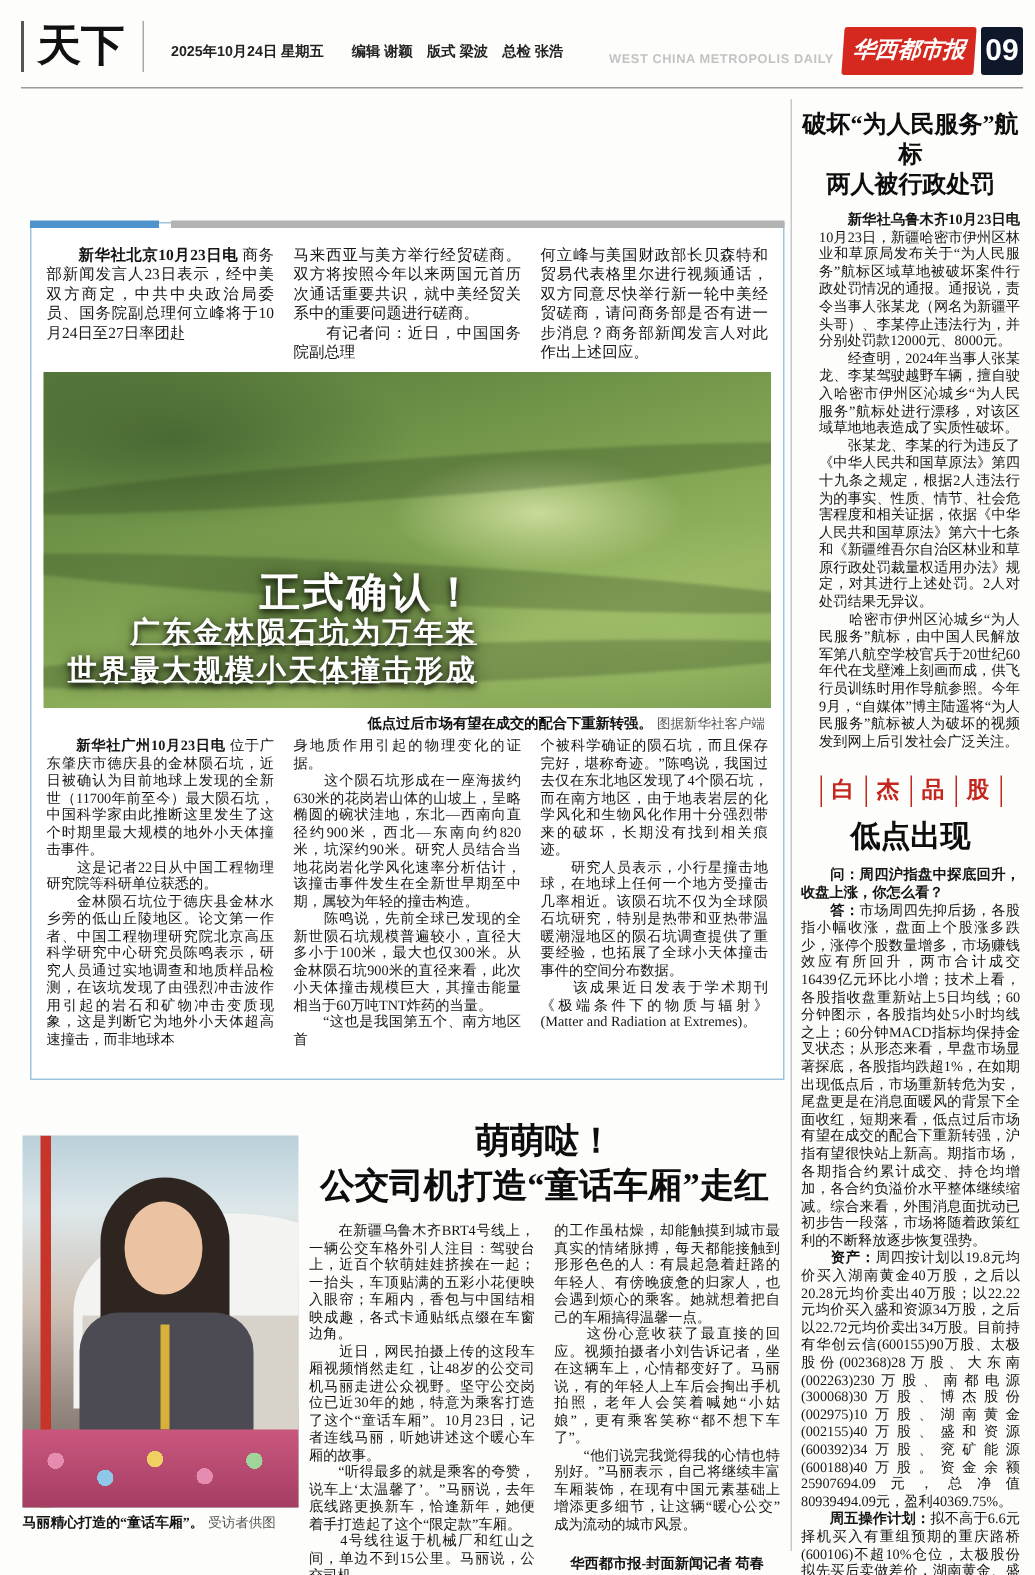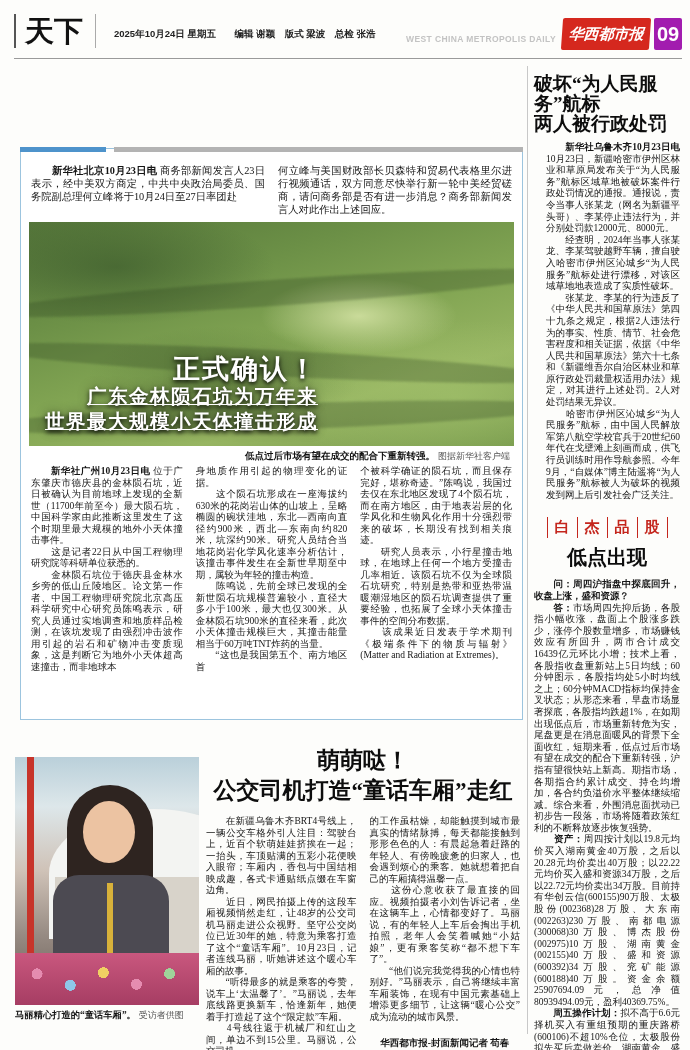--- a/index.html
+++ b/index.html
@@ -11,21 +11,21 @@
         font-weight:bold;font-size:29px;line-height:34px;padding:0 12px 0 9px;
         border-left:2px solid #555;border-right:1px solid #aaa;color:#111;}
   .hdr-meta{display:inline-block;vertical-align:top;margin:14px 0 0 14px;
         font-family:"Liberation Sans","DejaVu Sans",sans-serif;font-size:9.5px;font-weight:bold;color:#222;}
   .hdr-meta .credits{margin-left:16px;}
   .mast-en{position:absolute;right:126px;top:20px;font-family:"Liberation Sans","DejaVu Sans",sans-serif;
         font-size:8.5px;font-weight:bold;color:#c3c3c3;letter-spacing:.4px;}
   .mast-logo{position:absolute;right:32px;top:4px;width:88px;height:32px;background:#d5281e;
         color:#fff;text-align:center;line-height:32px;font-size:15px;font-weight:bold;
         font-style:italic;transform:skewX(-4deg);border-radius:2px;}
-  .page-num{position:absolute;right:0;top:4px;width:28px;height:32px;background:#a21caf;color:#fff;
+  .page-num{position:absolute;right:0;top:4px;width:28px;height:32px;background:#0f172a;color:#fff;
         font-family:"Liberation Sans","DejaVu Sans",sans-serif;font-size:20px;font-weight:bold;
         text-align:center;line-height:32px;border-radius:2px;margin-left:28px;}
   .hdr-rule{position:absolute;top:58px;left:14px;right:8px;height:1px;background:#9a9a9a;}
   .vdivider{position:absolute;left:527px;top:66px;height:968px;width:1px;background:#c8c8c8;}
   
   .lead-hl{position:absolute;top:72px;left:20px;width:503px;text-align:center;font-weight:bold;color:#0d0d0d;}
   .lead-hl .l1{font-size:28px;line-height:34px;}
   .lead-hl .l2{font-size:31px;line-height:38px;letter-spacing:1px;}
   .story-box{position:absolute;top:148px;left:20px;width:503px;height:572px;
         border:1px solid #9cc4de;box-sizing:border-box;background:#fff;}
@@ -73,21 +73,21 @@
       radial-gradient(circle 9px at 84% 40%, #9fd49a 60%, transparent 61%),
       linear-gradient(#c9577e,#a63d63);}
   .bus-caption{position:absolute;top:1009px;left:15px;width:188px;font-size:9.3px;line-height:12px;}
   .bus-hl{position:absolute;top:746px;left:206px;width:314px;text-align:center;font-weight:bold;color:#0d0d0d;}
   .bus-hl .l1{font-size:23px;line-height:29px;}
   .bus-hl .l2{font-size:23px;line-height:32px;}
   .bus-cols{position:absolute;top:816px;left:206px;width:314px;font-size:9.5px;line-height:11.5px;}
   .bus-byline{font-weight:bold;text-align:center;margin-top:3px;white-space:nowrap;}
   
   .rail{position:absolute;top:74px;left:534px;width:146px;}
-  .rail-hl{text-align:left;font-weight:bold;font-size:19px;line-height:20px;color:#0d0d0d;}
+  .rail-hl{text-align:center;font-weight:bold;font-size:16px;line-height:20px;color:#0d0d0d;}
   .rail-body{margin-top:8px;font-size:9.5px;line-height:11.6px;text-align:justify;white-space:pre-wrap;margin-left:12px;}
   .stock-logo{display:flex;justify-content:center;margin:16px 0 6px;}
   .stock-logo span{font-size:15px;font-weight:bold;color:#c4261d;padding:1px 7px;
        border-left:1.5px solid #c4261d;line-height:19px;}
   .stock-logo span:last-child{border-right:1.5px solid #c4261d;}
   .stock-hl{text-align:center;font-weight:bold;font-size:20px;margin:4px 0 8px;color:#0d0d0d;}
   .stock-body p{margin:0;font-size:9.5px;line-height:11.6px;text-align:justify;white-space:pre-wrap;}
   .stock-q{font-weight:bold;}
   b{font-weight:bold;}
 </style>
@@ -111,20 +111,22 @@
 
 
   <div class="story-box">
     <div class="deco-bar">
       <div class="blue"></div>
       <div class="gray"></div>
     </div>
 
     <div class="cols lead-cols">
       <div><b>　　新华社北京10月23日电</b><span> 商务部新闻发言人23日表示，经中美双方商定，中共中央政治局委员、国务院副总理何立峰将于10月24日至27日率团赴</span></div>
+      <div>马来西亚与美方举行经贸磋商。双方将按照今年以来两国元首历次通话重要共识，就中美经贸关系中的重要问题进行磋商。
+　　有记者问：近日，中国国务院副总理</div>
       <div>何立峰与美国财政部长贝森特和贸易代表格里尔进行视频通话，双方同意尽快举行新一轮中美经贸磋商，请问商务部是否有进一步消息？商务部新闻发言人对此作出上述回应。</div>
     </div>
 
     <div class="crater-photo">
       <div class="ridge" style="top:58px;transform:rotate(-4deg);"></div>
       <div class="ridge" style="top:128px;transform:rotate(3deg);"></div>
       <div class="ridge" style="top:182px;transform:rotate(-2deg);"></div>
       <div class="overlay-title">
         <div class="o1">正式确认！</div>
         <div class="o2">广东金林陨石坑为万年来</div>
@@ -192,21 +194,21 @@
 
     <div class="stock-logo">
       <span>白</span>
       <span>杰</span>
       <span>品</span>
       <span>股</span>
     </div>
     <div class="stock-hl">低点出现</div>
 
     <div class="stock-body">
-      <p class="stock-q">　　问：周四沪指盘中探底回升，收盘上涨，盛和资源？</p>
+      <p class="stock-q">　　问：周四沪指盘中探底回升，收盘上涨，你怎么看？</p>
       <p><b>　　答：</b><span>市场周四先抑后扬，各股指小幅收涨，盘面上个股涨多跌少，涨停个股数量增多，市场赚钱效应有所回升，两市合计成交16439亿元环比小增；技术上看，各股指收盘重新站上5日均线；60分钟图示，各股指均处5小时均线之上；60分钟MACD指标均保持金叉状态；从形态来看，早盘市场显著探底，各股指均跌超1%，在如期出现低点后，市场重新转危为安，尾盘更是在消息面暖风的背景下全面收红，短期来看，低点过后市场有望在成交的配合下重新转强，沪指有望很快站上新高。期指市场，各期指合约累计成交、持仓均增加，各合约负溢价水平整体继续缩减。综合来看，外围消息面扰动已初步告一段落，市场将随着政策红利的不断释放逐步恢复强势。</span></p>
       <p><b>　　资产：</b><span>周四按计划以19.8元均价买入湖南黄金40万股，之后以20.28元均价卖出40万股；以22.22元均价买入盛和资源34万股，之后以22.72元均价卖出34万股。目前持有华创云信(600155)90万股、太极股份(002368)28万股、大东南(002263)230万股、南都电源(300068)30万股、博杰股份(002975)10万股、湖南黄金(002155)40万股、盛和资源(600392)34万股、兖矿能源(600188)40万股。资金余额25907694.09元，总净值80939494.09元，盈利40369.75%。</span></p>
       <p><b>　　周五操作计划：</b><span>拟不高于6.6元择机买入有重组预期的重庆路桥(600106)不超10%仓位，太极股份拟先买后卖做差价，湖南黄金、盛和资源、兖矿能源、博杰股份、南都电源、大东南、华创云信拟持股待涨。</span></p>
 
     </div>
   </div>
 
 </div>
 
 </body></html>

